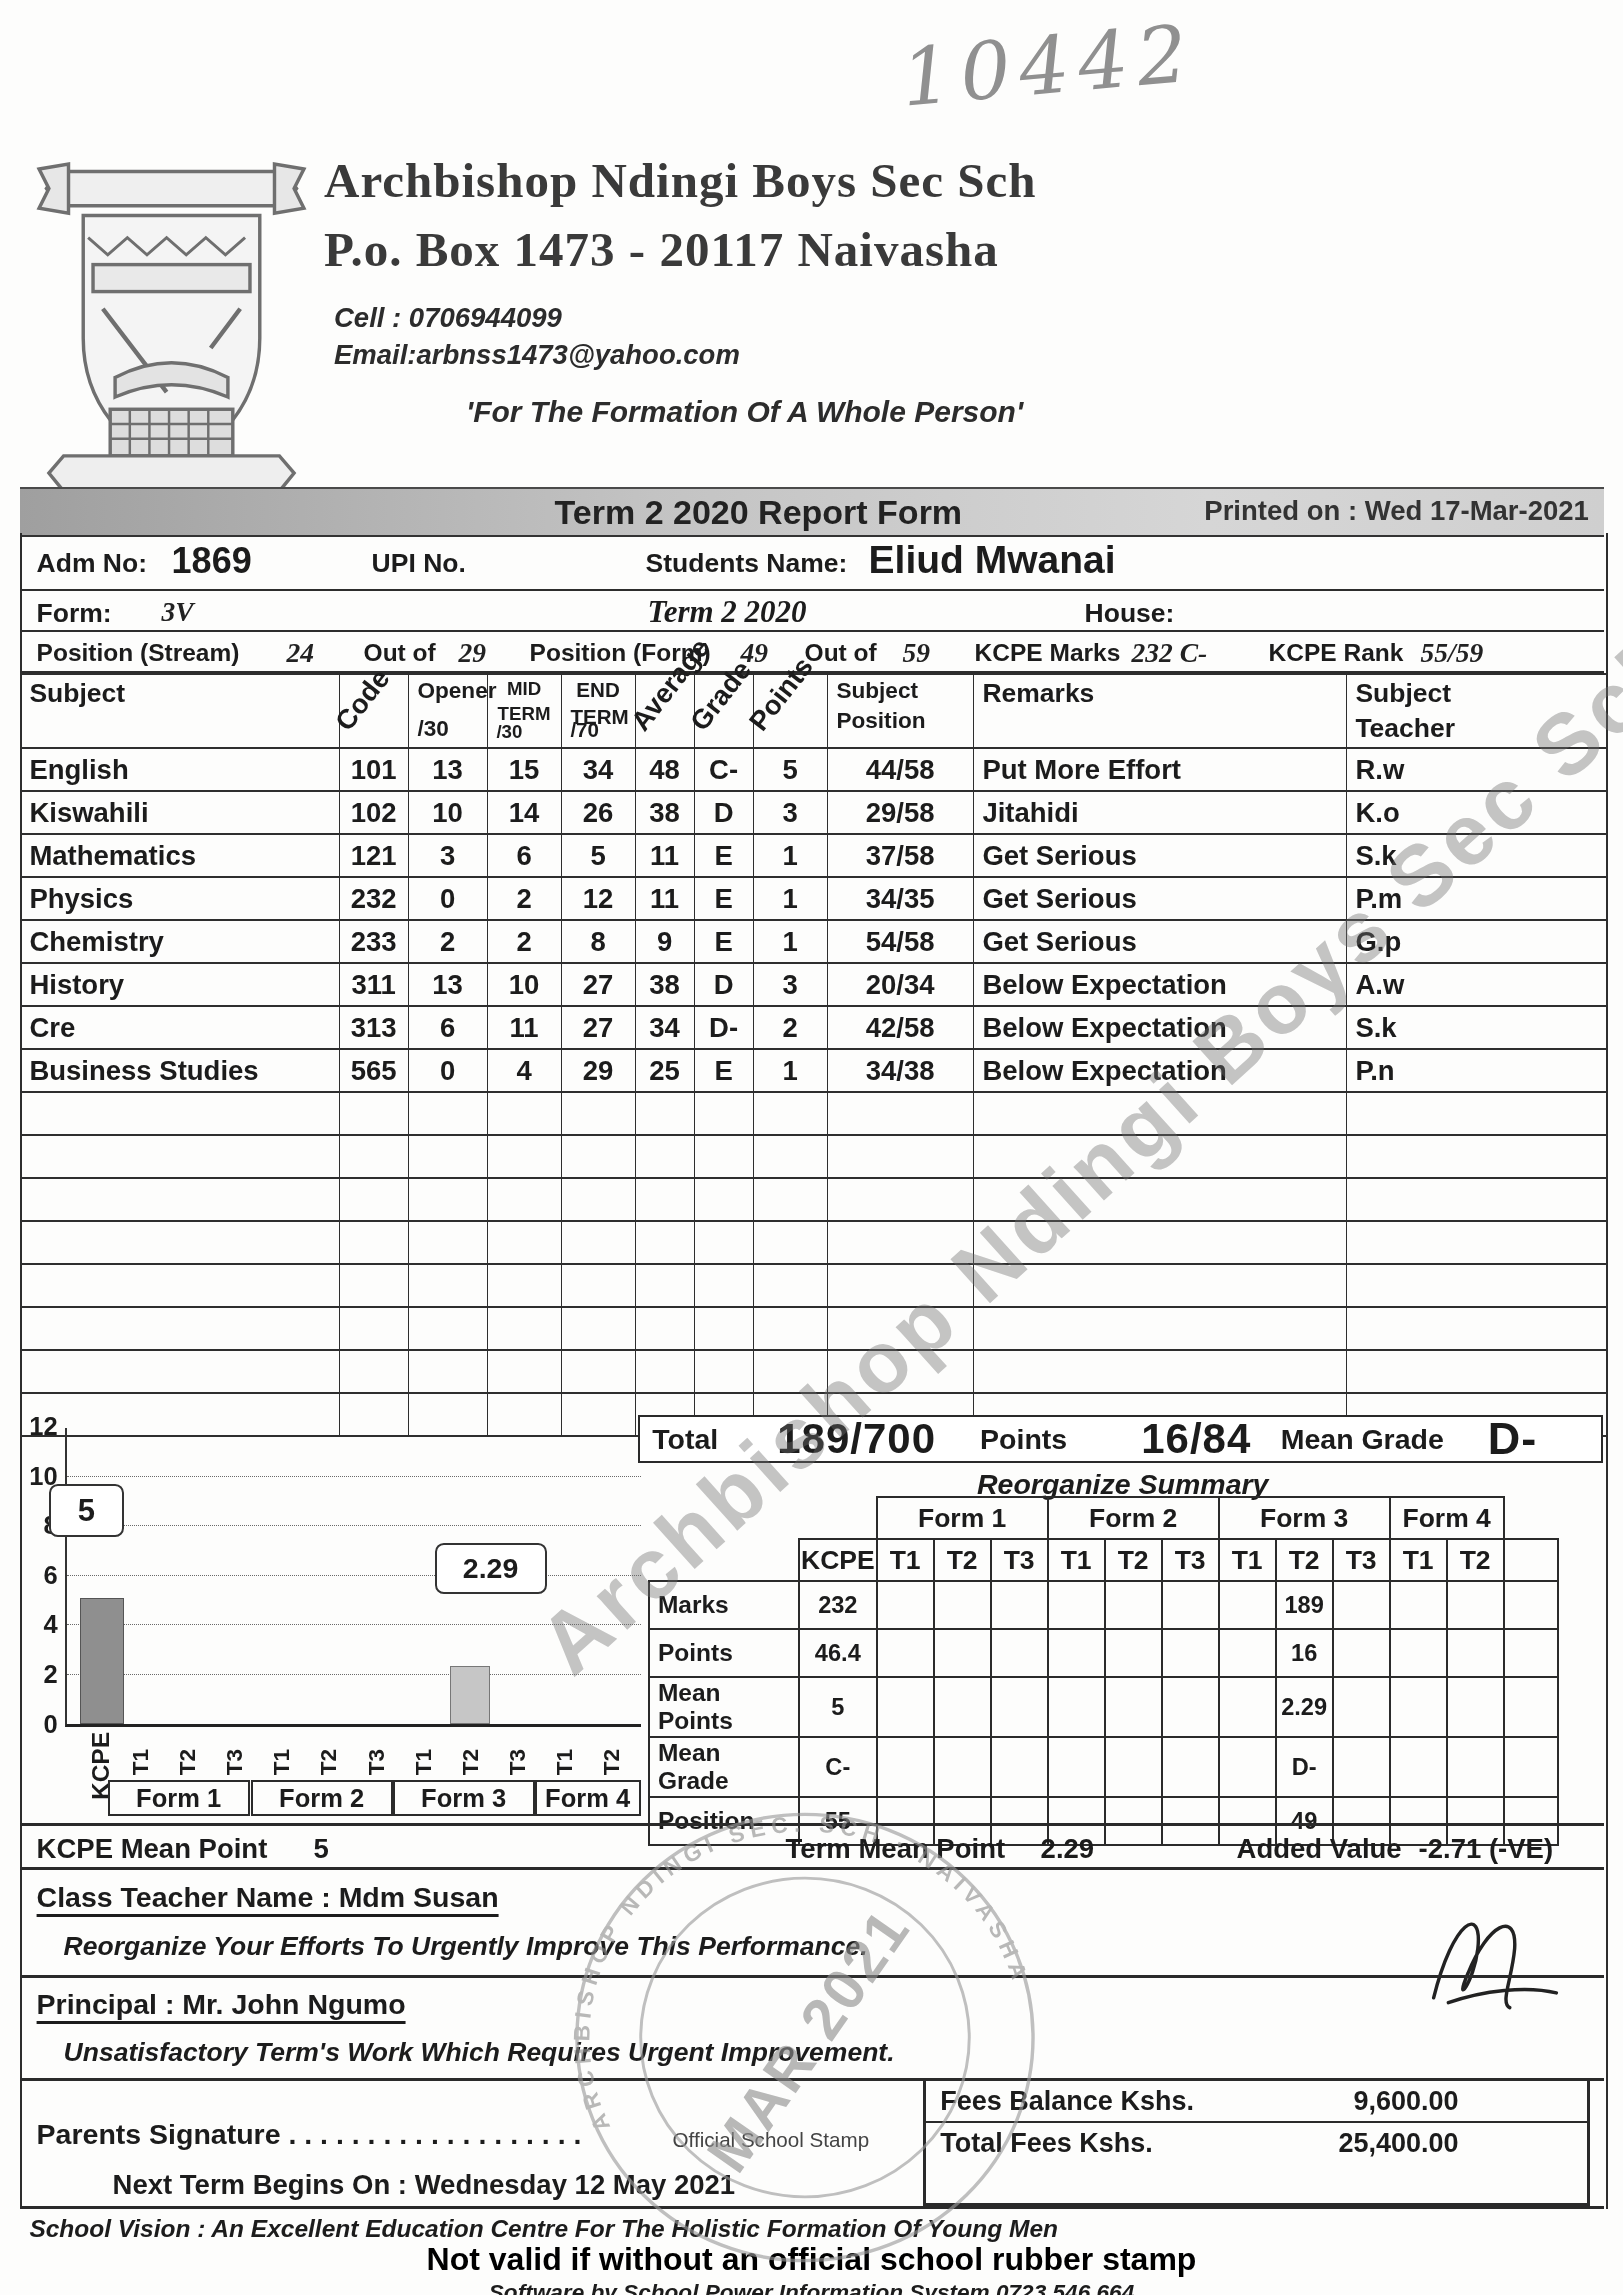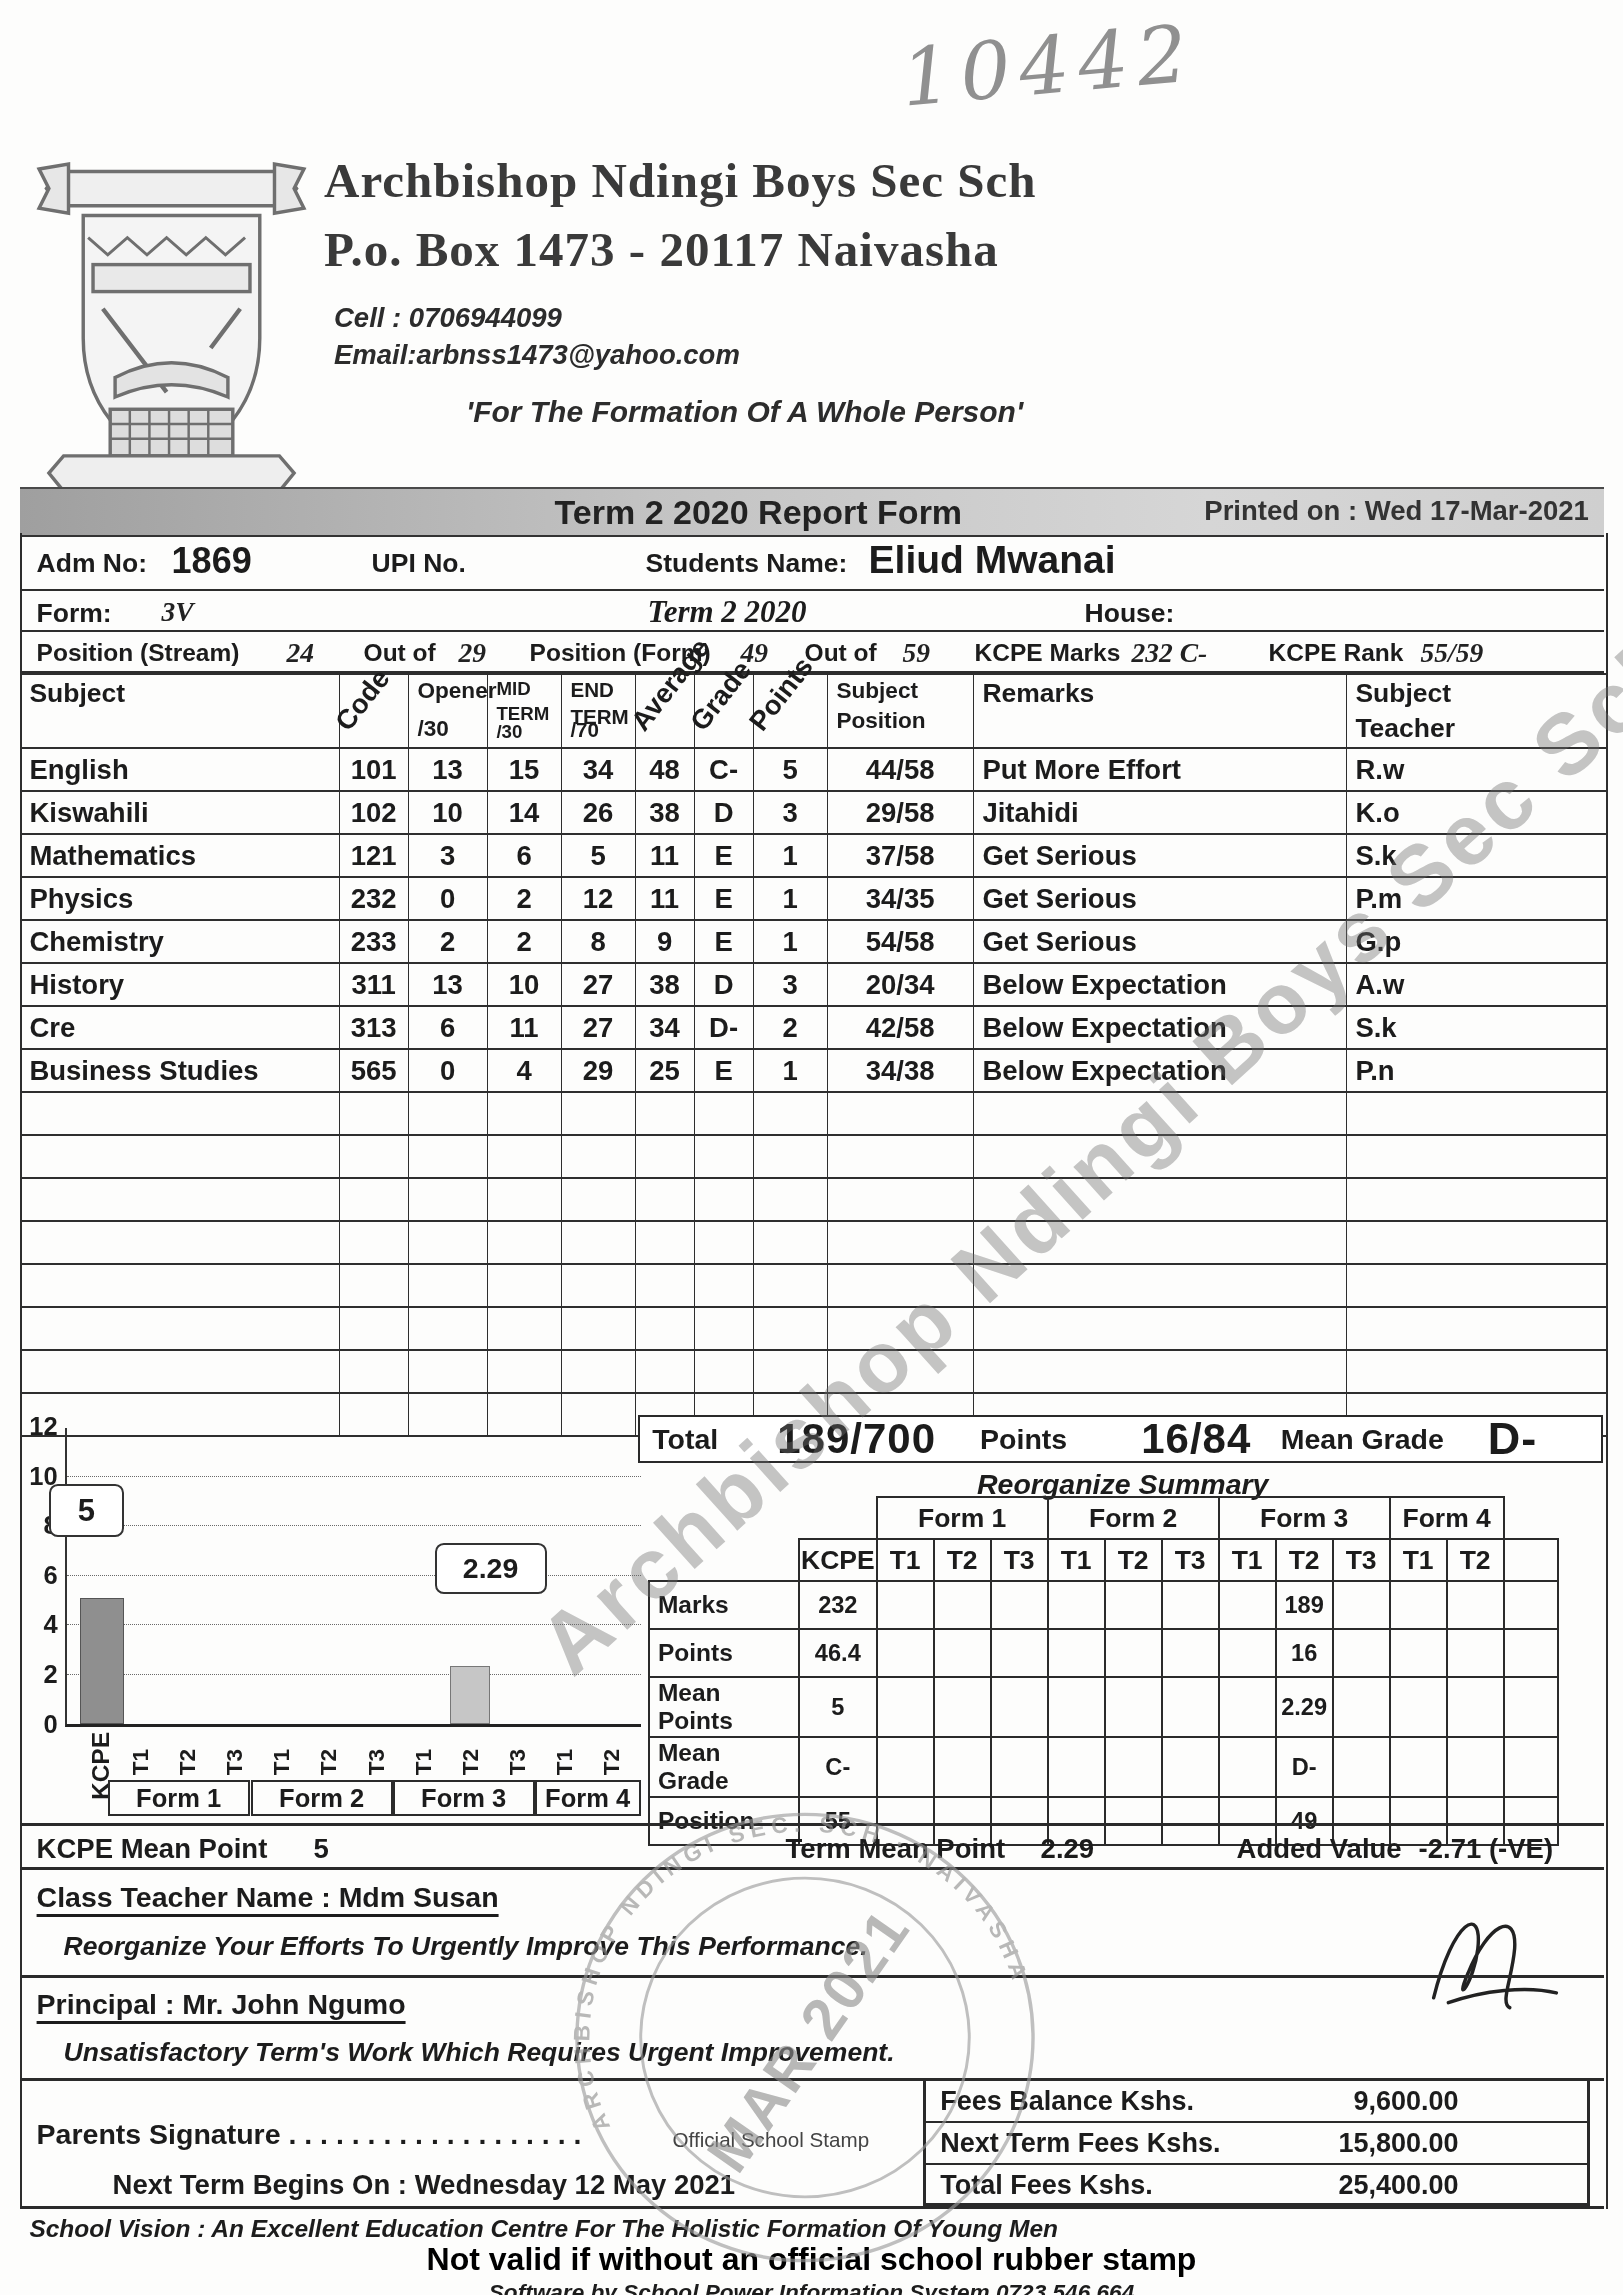--- a/index.html
+++ b/index.html
@@ -40,21 +40,21 @@
       padding:0 8.8px;box-sizing:border-box;overflow:visible;}
   table.subjects th{height:74px;position:relative;vertical-align:top;text-align:left;font-size:25.5px;}
   table.subjects td{height:43px;font-size:27.5px;font-weight:bold;}
   td.sub{text-align:left;padding-left:13.7px;}
   td.num{text-align:center;}
   td.rem{text-align:left;font-size:25.5px;}
   td.tch{text-align:left;font-size:26.5px;}
   .rot{position:absolute;bottom:9.8px;left:14.7px;transform:rotate(-52deg);transform-origin:bottom left;
        font-weight:bold;font-size:27.5px;white-space:nowrap;}
   .h2line{font-weight:bold;font-size:22.6px;line-height:1.25;padding-top:2px;}
-  .h2small{font-weight:bold;font-size:18.7px;line-height:1.2;padding-top:2.9px;}
+  .h2small{font-weight:bold;font-size:18.7px;line-height:1.2;padding-top:2.9px;text-align:center;}
   .erow td{height:40px;}
 
   
   .totalrow{left:638px;top:1415px;width:965px;height:48px;border:2.9px solid #2a2a2a;box-sizing:border-box;
             display:flex;align-items:center;background:#fff;}
   .totalrow .tl{font-size:28.5px;font-weight:bold;margin-left:12.3px;}
   .totalrow .tv{font-size:42px;font-weight:bold;letter-spacing:1px;}
 
   
   .progtitle{font-size:28.5px;font-weight:bold;font-style:italic;}
@@ -643,24 +643,20 @@
   <div class="abs bottombox">
     <div class="abs lbl" style="left:17px;top:37px;font-size:28.5px;">Parents Signature . . . . . . . . . . . . . . . . . . .</div>
     <div class="abs" style="left:653px;top:47px;font-size:20.6px;color:#444;">Official School Stamp</div>
     <div class="abs lbl" style="left:93px;top:88px;font-size:27.5px;">Next Term Begins On : Wednesday 12 May 2021</div>
     <div class="feesbox">
       <div class="feerow">
         <span class="fl">Fees Balance Kshs.</span>
         <span class="fv">9,600.00</span>
       </div>
       <div class="feerow">
-        <span class="fl">Next Term Fees Kshs.</span>
-        <span class="fv">15,800.00</span>
-      </div>
-      <div class="feerow">
         <span class="fl">Total Fees Kshs.</span>
         <span class="fv">25,400.00</span>
       </div>
     </div>
   </div>
 
   <div class="abs vision" style="left:29.4px;top:2215px;">School Vision : An Excellent Education Centre For The Holistic Formation Of Young Men</div>
   <div class="abs notvalid" style="left:0;top:2241px;width:1623px;text-align:center;">Not valid if without an official school rubber stamp</div>
   <div class="abs software" style="left:0;top:2280px;width:1623px;text-align:center;">Software by School Power Information System 0723 546 664</div>
 

